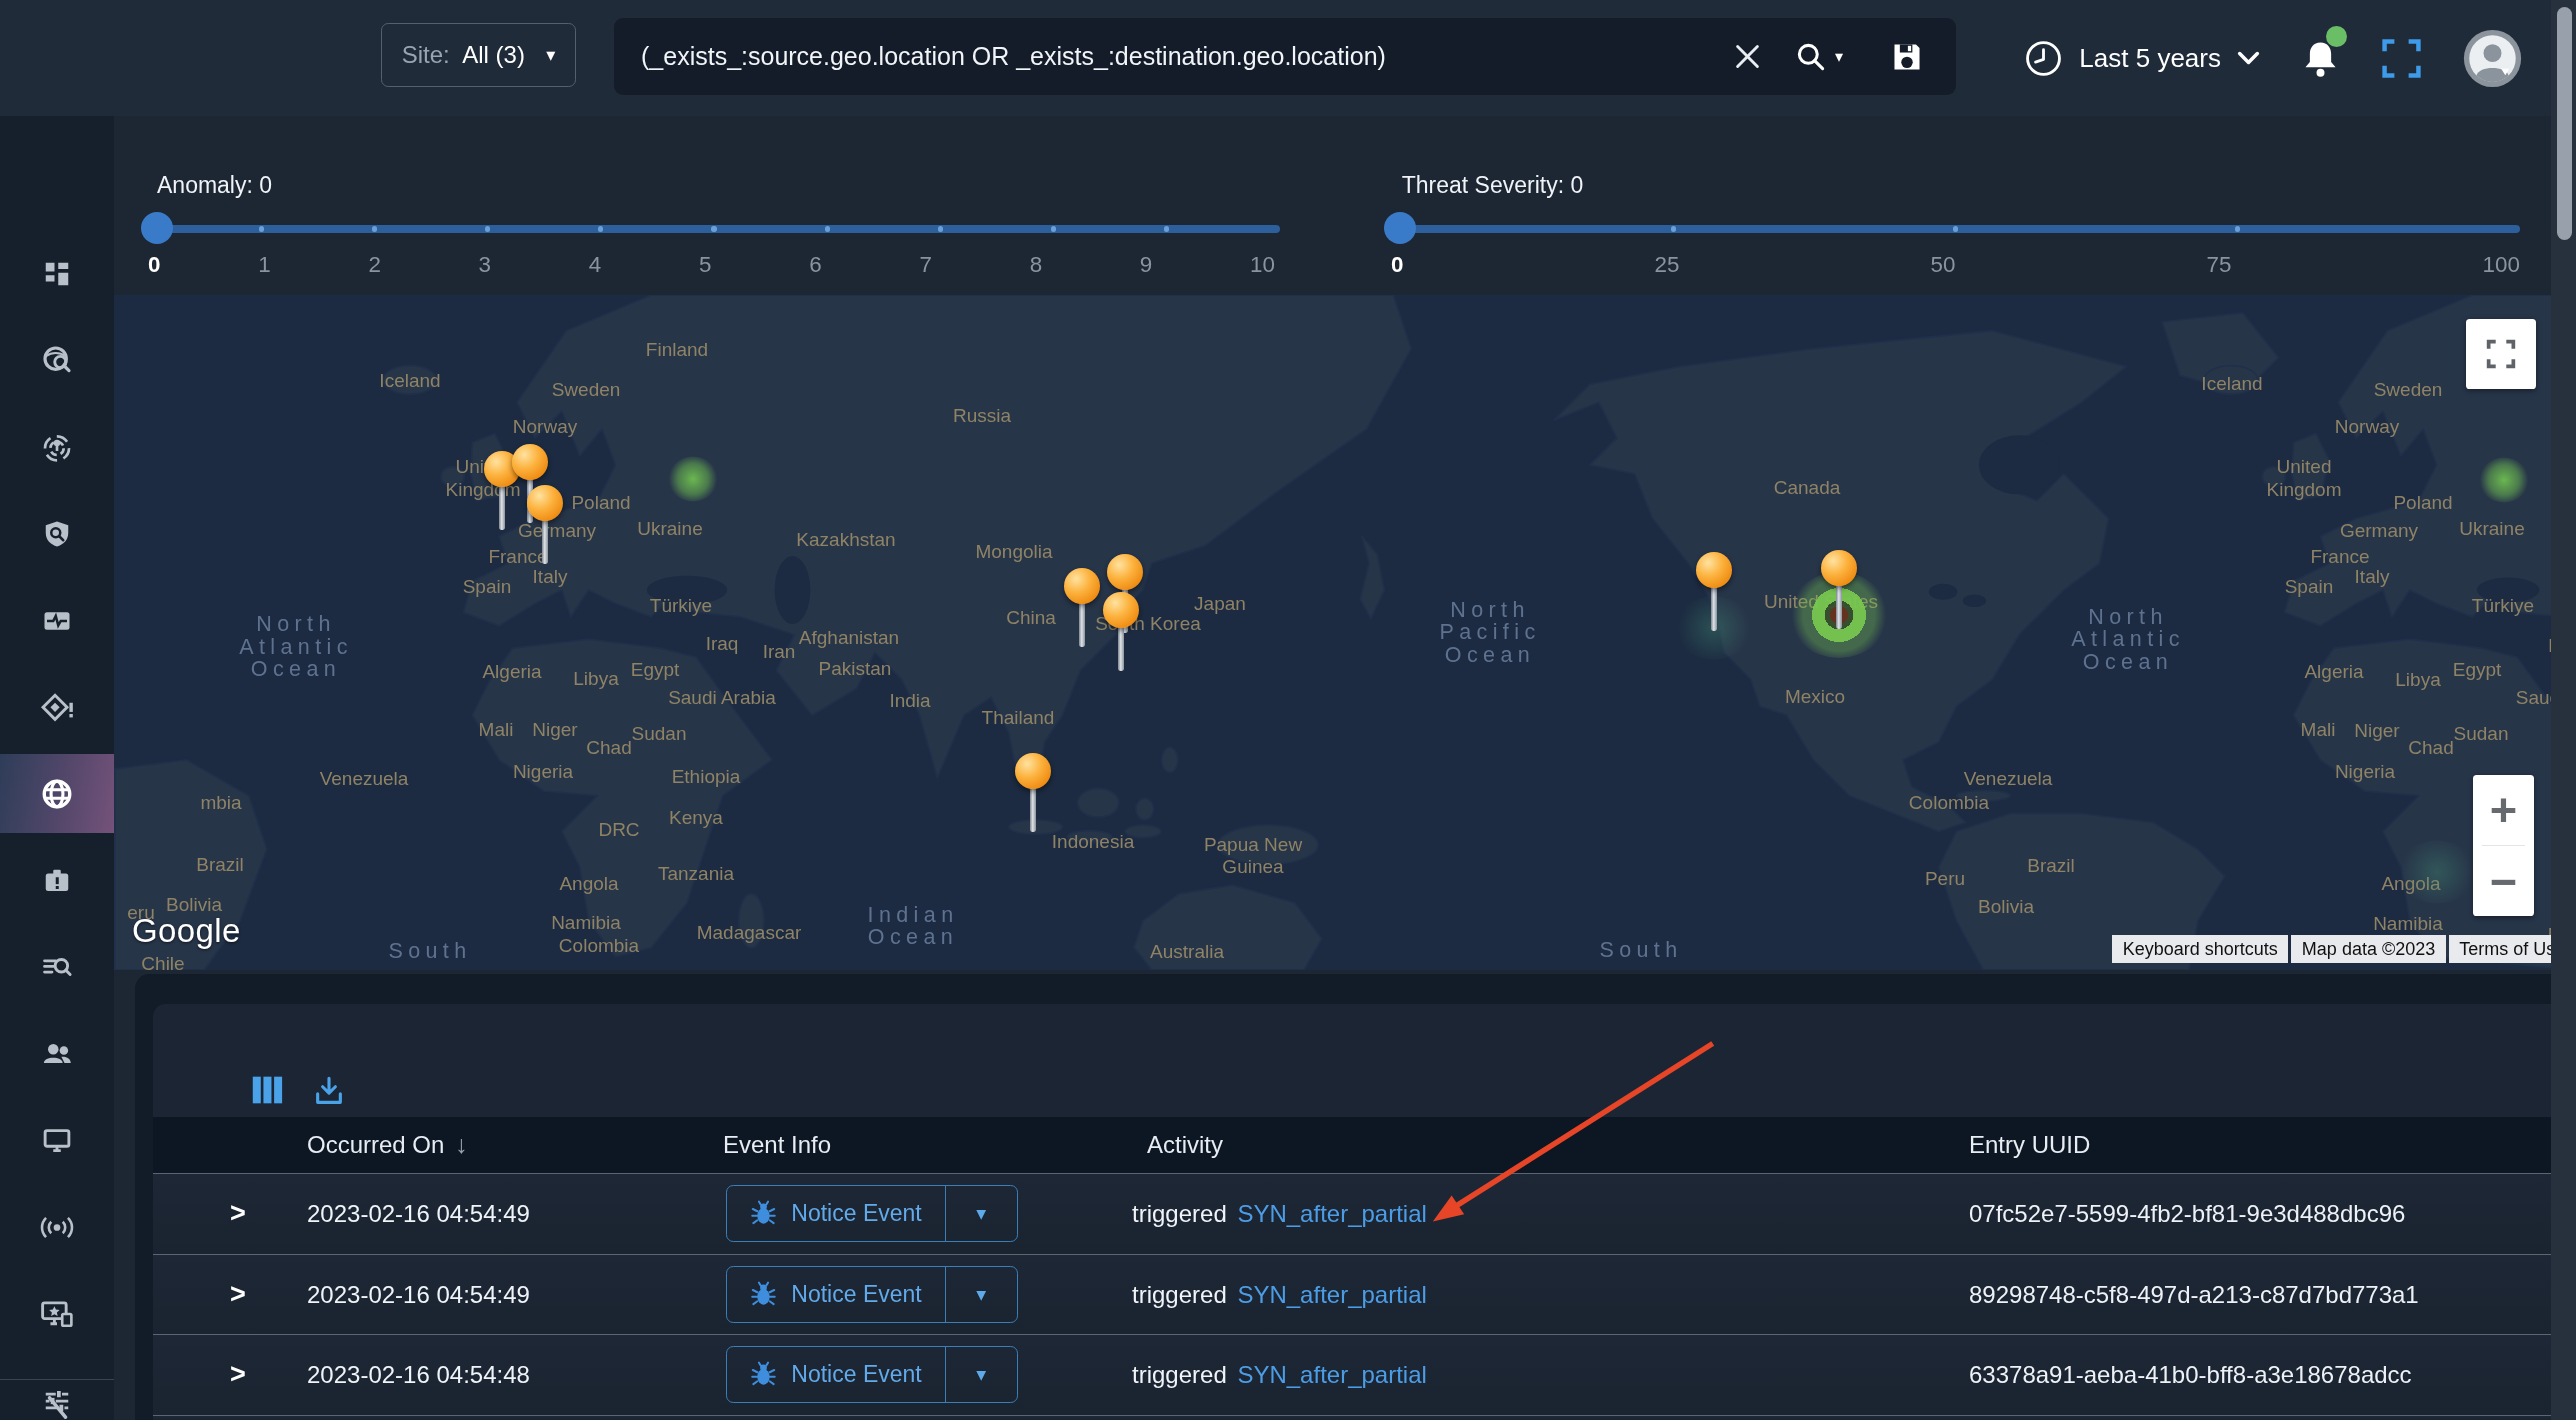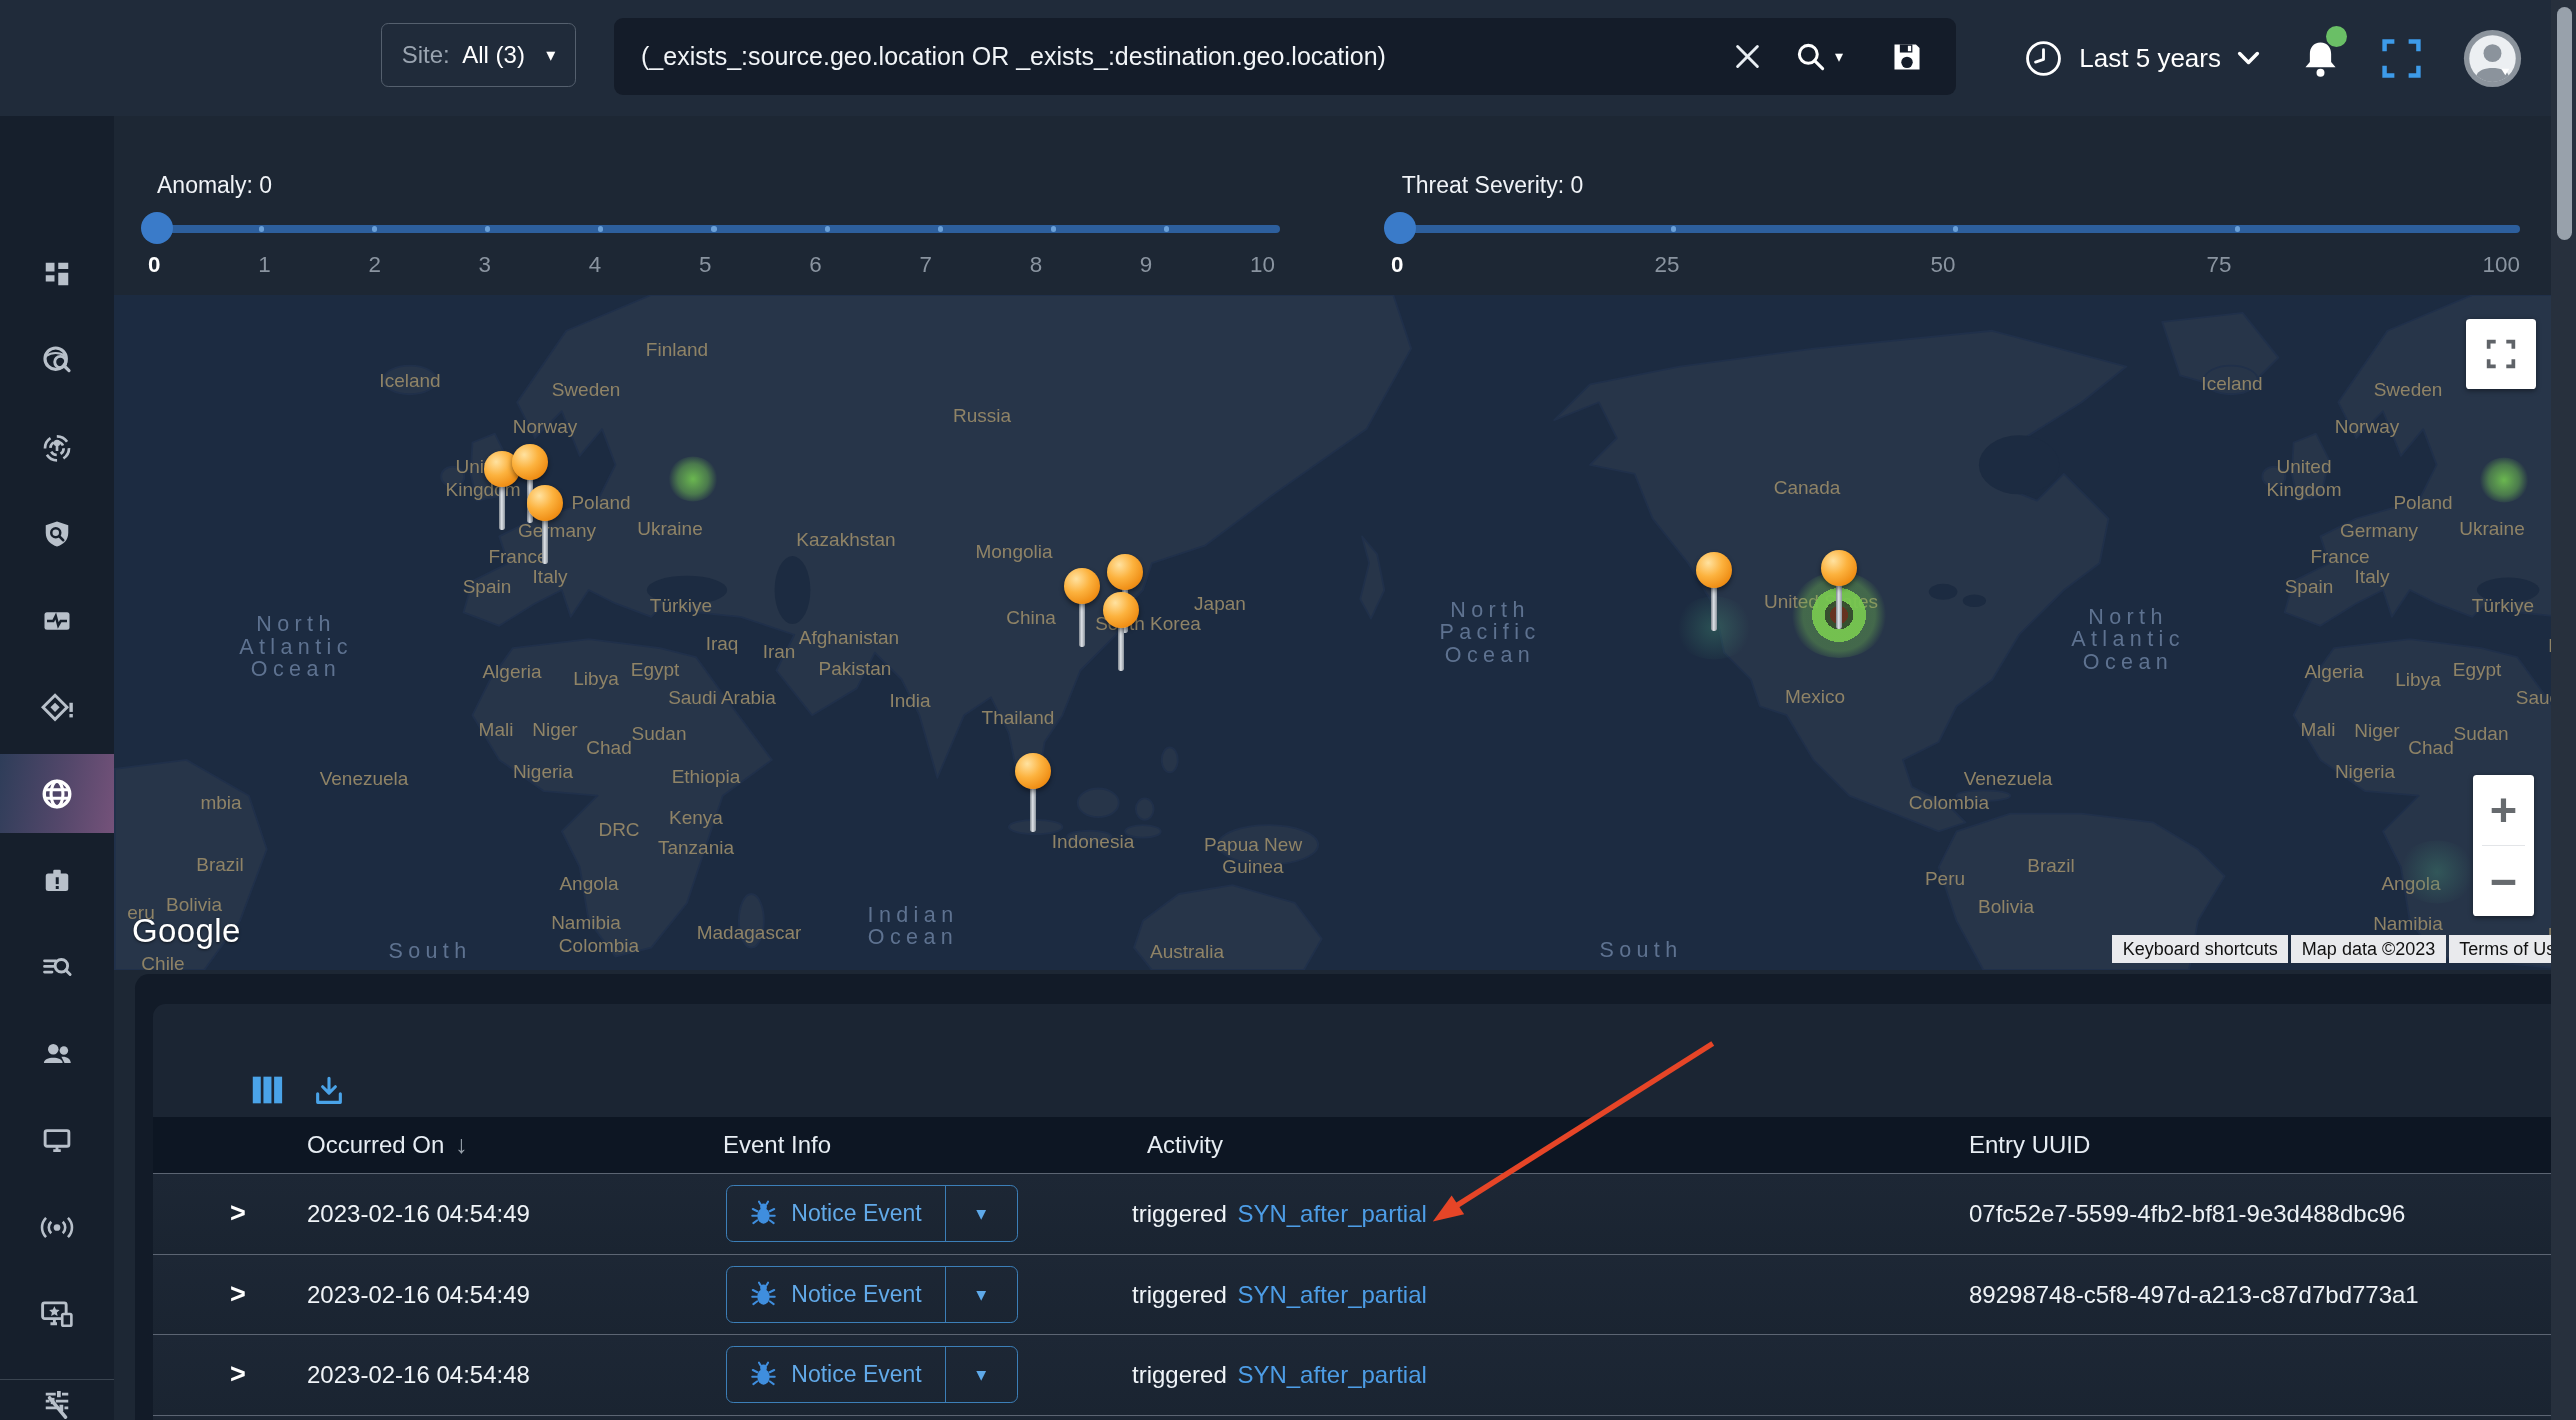--- a/index.html
+++ b/index.html
@@ -435,21 +435,21 @@
         <span class="map-label c" style="left: 541px; top: 375px;">Egypt</span>
         <span class="map-label c" style="left: 608px; top: 403px;">Saudi Arabia</span>
         <span class="map-label c" style="left: 382px; top: 435px;">Mali</span>
         <span class="map-label c" style="left: 441px; top: 435px;">Niger</span>
         <span class="map-label c" style="left: 495px; top: 453px;">Chad</span>
         <span class="map-label c" style="left: 545px; top: 439px;">Sudan</span>
         <span class="map-label c" style="left: 592px; top: 482px;">Ethiopia</span>
         <span class="map-label c" style="left: 429px; top: 477px;">Nigeria</span>
         <span class="map-label c" style="left: 582px; top: 523px;">Kenya</span>
         <span class="map-label c" style="left: 505px; top: 535px;">DRC</span>
-        <span class="map-label c" style="left: 582px; top: 553px;">Tanzania</span>
+        <span class="map-label c" style="left: 582px; top: 579px;">Tanzania</span>
         <span class="map-label c" style="left: 475px; top: 589px;">Angola</span>
         <span class="map-label c" style="left: 472px; top: 628px;">Namibia</span>
         <span class="map-label c" style="left: 485px; top: 651px;">Colombia</span>
         <span class="map-label c" style="left: 635px; top: 638px;">Madagascar</span>
         <span class="map-label c" style="left: 979px; top: 547px;">Indonesia</span>
         <span class="map-label c" style="left: 1139px; top: 550px;">Papua New</span>
         <span class="map-label c" style="left: 1139px; top: 572px;">Guinea</span>
         <span class="map-label c" style="left: 1073px; top: 657px;">Australia</span>
         <span class="map-label c" style="left: 1693px; top: 193px;">Canada</span>
         <span class="map-label c" style="left: 1707px; top: 307px;">United States</span>
@@ -656,20 +656,21 @@
               <path d="M6.5,10 L2.5,8 M6.5,14 H2 M6.5,18 L3,20.5 M17.5,10 L21.5,8 M17.5,14 H22 M17.5,18 L21,20.5 M9.5,4 L8,1.5 M14.5,4 L16,1.5" stroke="#3f8ede" stroke-width="1.8" stroke-linecap="round"></path>
             </svg>
             <span>Notice Event</span>
           </span>
           <span class="notice-split">▾</span>
         </span>
         <span class="activity">
           <span class="pre">triggered</span>
           <a>SYN_after_partial</a>
         </span>
+        <span class="uuid">63378a91-aeba-41b0-bff8-a3e18678adcc</span>
       </div>
 
       <div class="trow" style="top:411px;height:6.3px"></div>
     </div>
   </div>
 
   <svg id="red-arrow" viewBox="0 0 2880 1588" width="2576" height="1420">
     <line x1="1915" y1="1167" x2="1629" y2="1348" stroke="#e64527" stroke-width="6"></line>
     <polygon points="1602,1366 1623,1337 1637,1358" fill="#e64527"></polygon>
   </svg>

